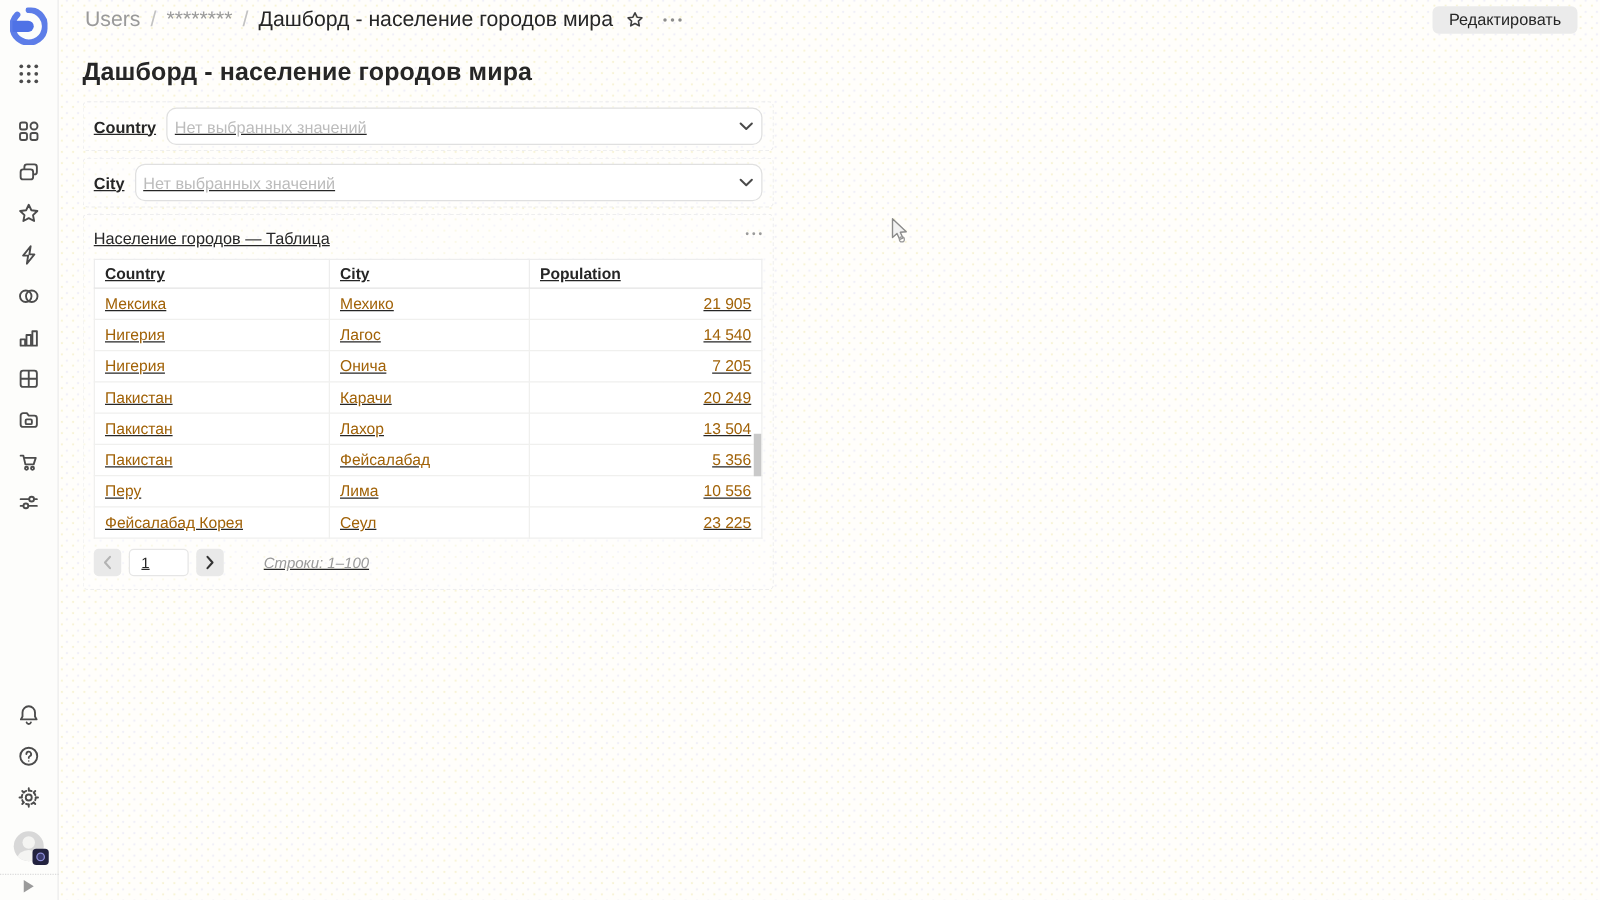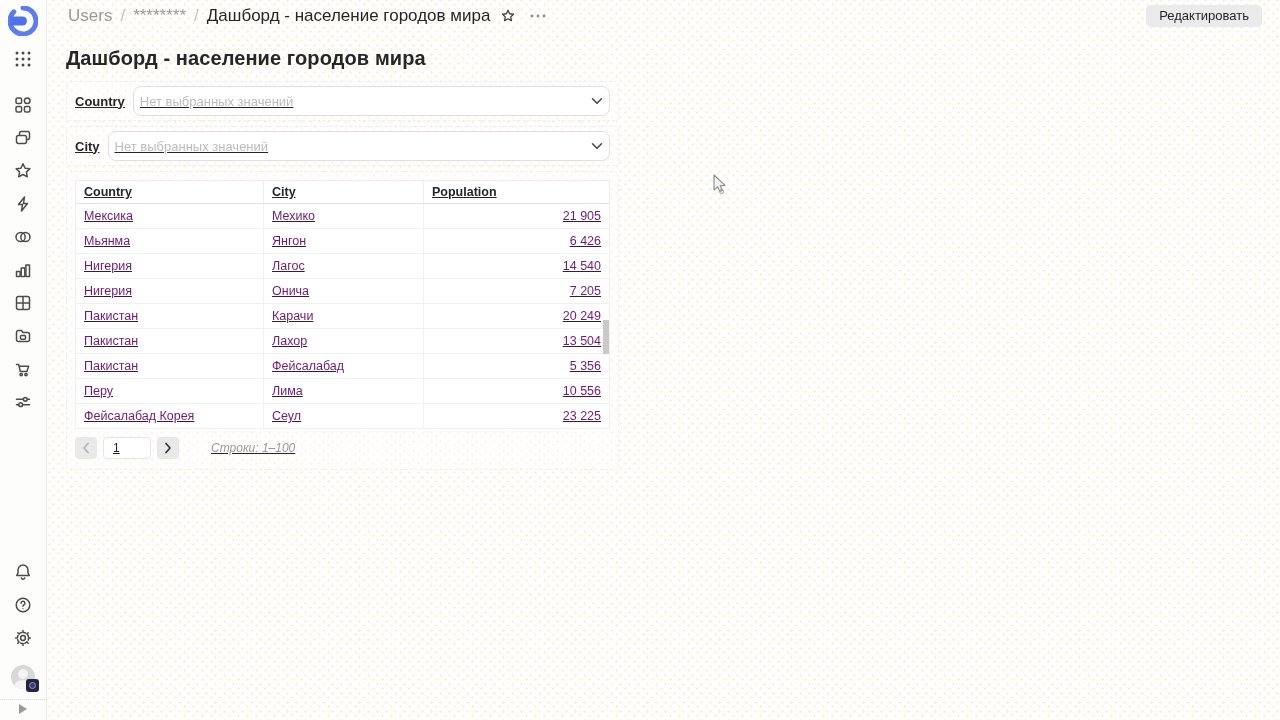--- a/index.html
+++ b/index.html
@@ -78,21 +78,21 @@
   .widget-title { font-size:13px; color:#262626; }
   .widget-more { cursor:pointer; display:flex; margin-top:2px; }
 
   .table-wrap { position:relative; }
   table.data { width:100%; border-collapse:collapse; font-size:12.5px; }
   table.data th {
     text-align:left; font-weight:700; padding:4px 8px; height:22px;
     border:1px solid #ededed; border-bottom:1px solid #e4e4e4; background:#fff;
   }
   table.data td {
-    padding:5px 8px; height:25px; border:1px solid #f0f0ee; background:#fff; color:#701a75;
+    padding:5px 8px; height:25px; border:1px solid #f0f0ee; background:#fff; color:#a16207;
   }
   table.data td.num, table.data th.num-h { }
   table.data td.num { text-align:right; font-variant-numeric:tabular-nums; }
   .col-country { width:188px; }
   .col-city { width:160px; }
   .scroll-thumb { position:absolute; right:1px; top:140px; width:6px; height:34px; background:#c9c9c9; cursor:grab; }
 
   .pagination { display:flex; align-items:center; gap:6px; margin-top:8px; padding-bottom:2px; }
   .page-btn {
     width:22px; height:22px; border:none; border-radius:4px; background:#e9e9e9;
@@ -276,40 +276,45 @@
       <span class="filter-label">City</span>
       <div class="filter-select">
         <span class="filter-placeholder">Нет выбранных значений</span>
         <svg width="12" height="8" viewBox="0 0 12 8" fill="none" stroke="#4a4a4a" stroke-width="1.6" stroke-linecap="round" stroke-linejoin="round">
             <path d="M1.5 1.8 L6 6.2 L10.5 1.8"></path>
           </svg>
       </div>
     </div>
 
     <div class="table-card">
+      <div class="widget-head">
+        <span class="widget-title">Население городов — Таблица</span>
+        <span class="widget-more">
+          <svg width="14" height="4" viewBox="0 0 16 4" fill="#9a9a9a">
+            <circle cx="2" cy="2" r="1.3"></circle>
+              <circle cx="8" cy="2" r="1.3"></circle>
+              <circle cx="14" cy="2" r="1.3"></circle>
+          </svg>
+        </span>
+      </div>
 
       <div class="table-wrap">
         <table class="data">
           <thead>
             <tr>
               <th class="col-country">Country</th>
               <th class="col-city">City</th>
               <th>Population</th>
             </tr>
           </thead>
           <tbody>
               <tr>
                 <td>Мексика</td>
                 <td>Мехико</td>
                 <td class="num">21 905</td>
-              </tr>
-              <tr>
-                <td>Мьянма</td>
-                <td>Янгон</td>
-                <td class="num">6 426</td>
               </tr>
               <tr>
                 <td>Нигерия</td>
                 <td>Лагос</td>
                 <td class="num">14 540</td>
               </tr>
               <tr>
                 <td>Нигерия</td>
                 <td>Онича</td>
                 <td class="num">7 205</td>

